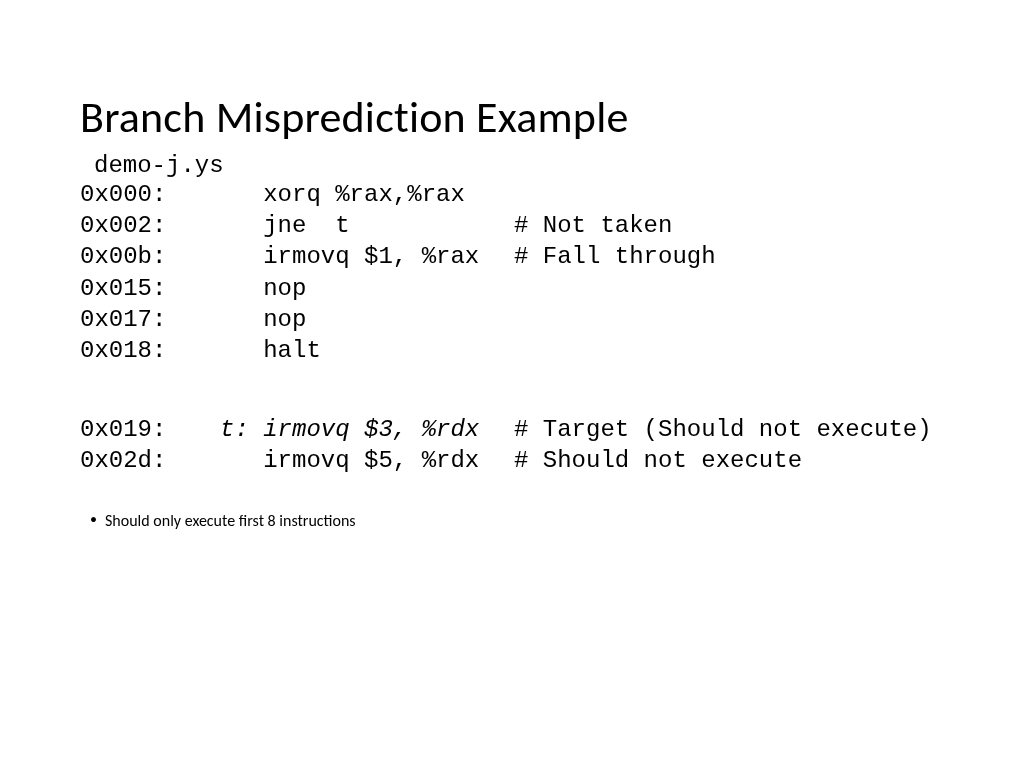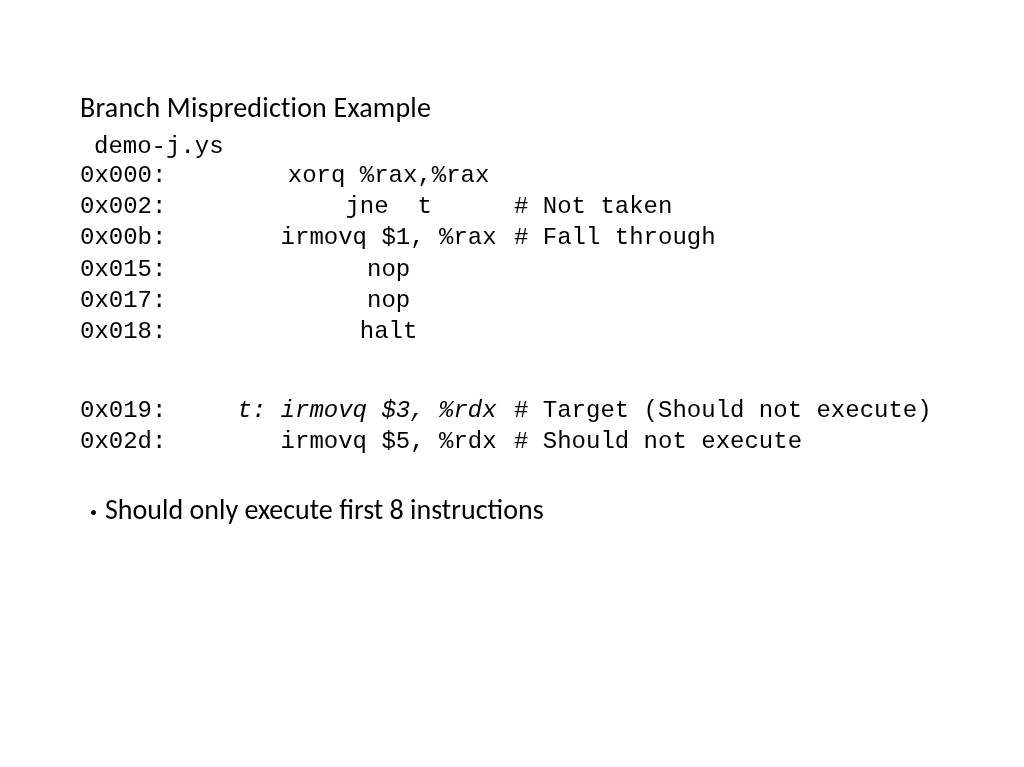--- a/index.html
+++ b/index.html
@@ -6,56 +6,56 @@
   body {
     width: 1024px;
     height: 767px;
     background: #ffffff;
     font-family: Calibri, "Segoe UI", Arial, sans-serif;
     color: #000000;
     padding: 90px 80px 0 80px;
     overflow: hidden;
   }
   .title {
-    font-size: 28px;
+    font-size: 44px;
     font-weight: 400;
     margin-bottom: 8px;
     letter-spacing: 0.2px;
   }
   .filename {
     font-family: "Courier New", Courier, monospace;
     font-size: 24px;
     margin-left: 14px;
   }
   .code-block {
     font-family: "Courier New", Courier, monospace;
     font-size: 24px;
     line-height: 1.3;
     margin-left: 0px;
     margin-bottom: 34px;
   }
   .code-line { white-space: pre; }
   .addr { display: inline-block; width: 140px; }
-  .instr { display: inline-block; width: 294px; text-align: center; }
+  .instr { display: inline-block; width: 294px; }
   .comment { }
   .italic { font-style: italic; margin-top: 48px; }
   .bullet-row {
     display: flex;
     align-items: baseline;
     gap: 8px;
     margin-left: 10px;
   }
   .bullet-dot {
     font-size: 14px;
     line-height: 1;
     position: relative;
     top: -2px;
   }
   .bullet-text {
-    font-size: 28px;
+    font-size: 16px;
   }
 </style>
 </head>
 <body>
 
 <div class="title">Branch Misprediction Example</div>
 <div class="filename">demo-j.ys</div>
 
 <div class="code-block">
   <div class="code-line"><span class="addr">0x000:</span><span class="instr">   xorq %rax,%rax</span><span class="comment"></span></div>

